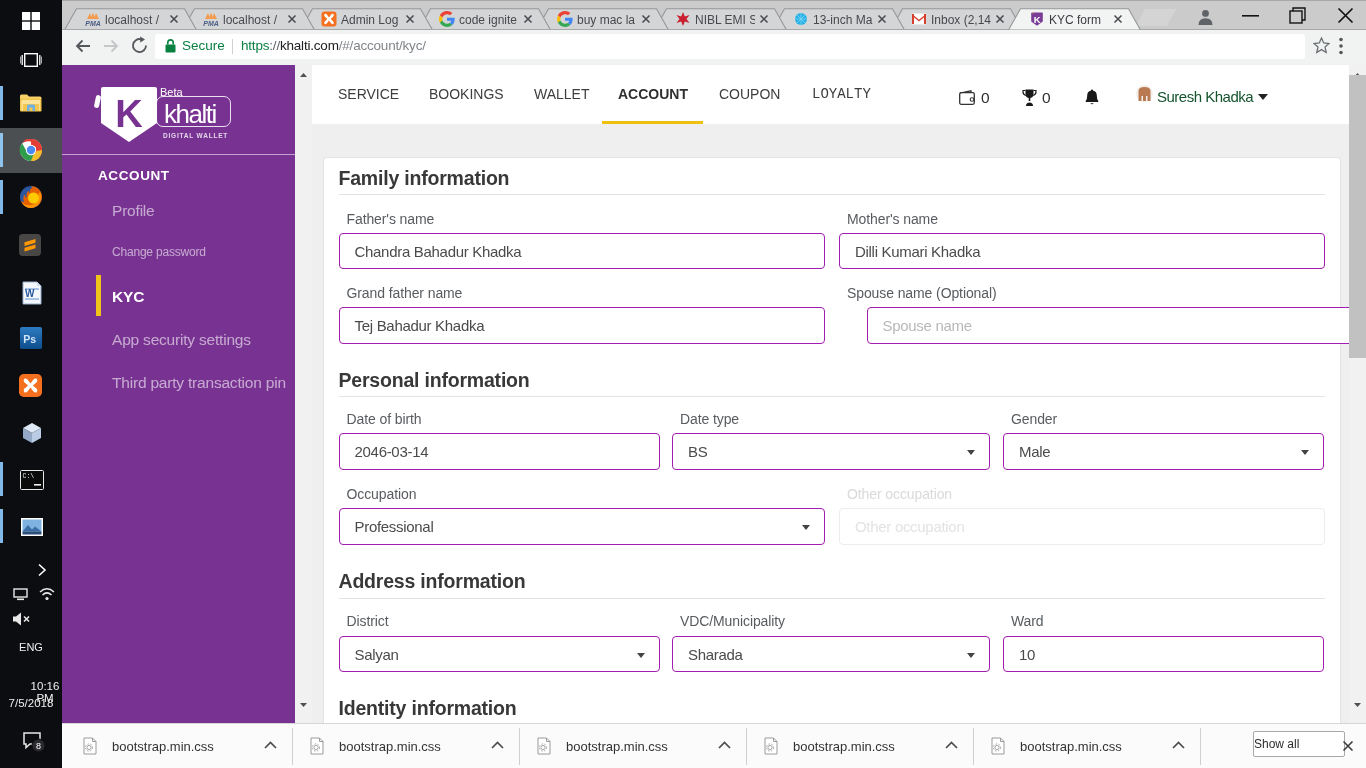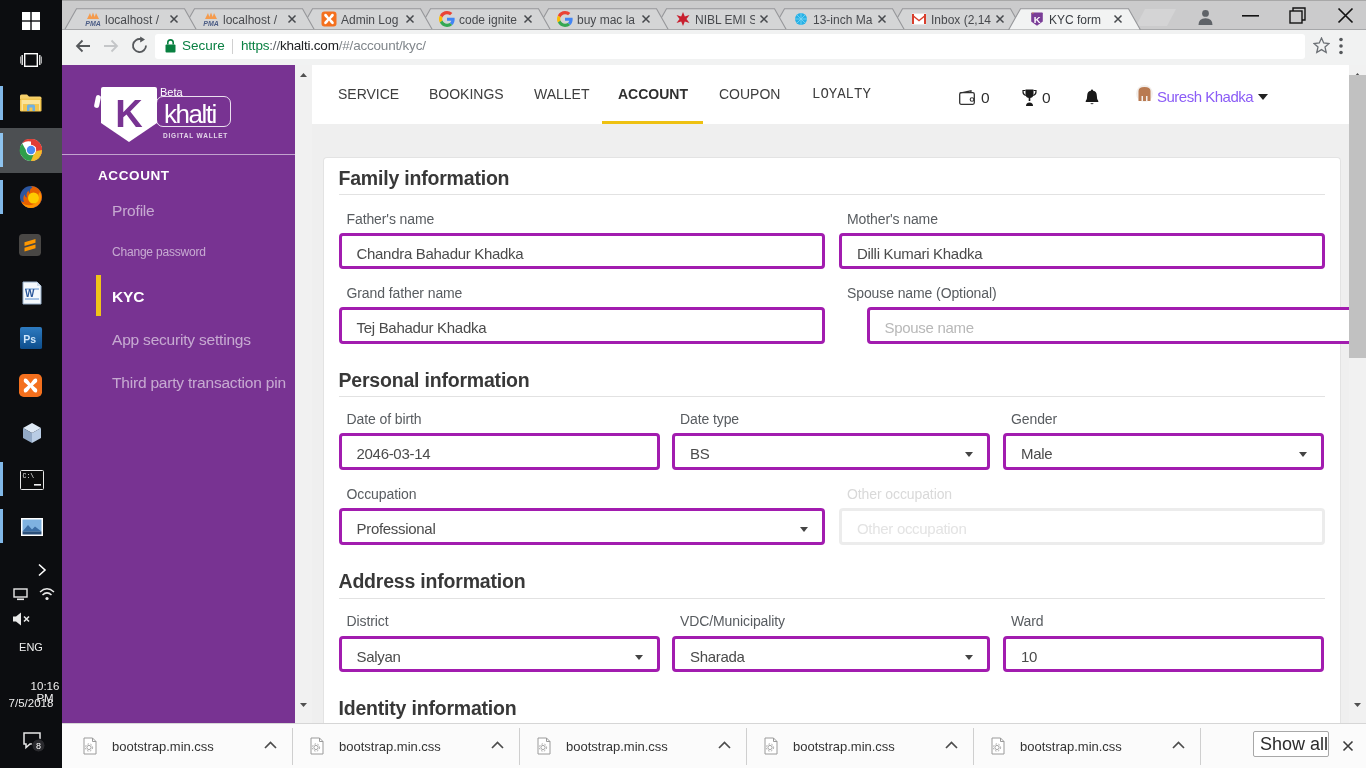--- a/index.html
+++ b/index.html
@@ -37,32 +37,32 @@
 
 #navbar { position:absolute; left:250px; top:0; width:1037px; height:59px; background:#ffffff; }
 #sidebar div { white-space:nowrap; }
 .navitem { position:absolute; top:21px; font-size:14px; color:#3e3e3e; }
 #nav-underline { position:absolute; left:290px; top:56px; width:101px; height:3.5px; background:#eec111; }
 
 #card { position:absolute; left:260.5px; top:92px; width:1018px; height:600px; background:#fff; border:1px solid #e3e3e3; border-radius:4px; border-bottom:none; }
 .h2x { position:absolute; left:15px; width:986px; font-size:19.5px; font-weight:bold; color:#383838; letter-spacing:-0.2px; }
 .hline { position:absolute; left:15px; width:986px; height:1px; background:#e2e2e2; }
 .lbl { position:absolute; font-size:14px; color:#585c60; letter-spacing:-0.1px;margin-left:8px; }
-.inp { position:absolute; height:36.5px; background:#fff; border:3px solid #a21caf; border-radius:4px; font-size:15px; letter-spacing:-0.3px; color:#4b4b4b; line-height:35px; padding-left:15px; }
+.inp { position:absolute; height:36.5px; background:#fff; border:1px solid #a21caf; border-radius:4px; font-size:15px; letter-spacing:-0.3px; color:#4b4b4b; line-height:35px; padding-left:15px; }
 .inp.ph { color:#b8b8b8; }
 .inp.dis { border-color:#ececec; color:#e3e3e3; }
 .lbl.dis { color:#d9d9d9; }
 .caret { position:absolute; top:16px; right:14px; width:0; height:0; border-left:4.5px solid transparent; border-right:4.5px solid transparent; border-top:5px solid #444; }
 
 
 #dlbar { position:absolute; left:62px; top:723px; width:1304px; height:45px; background:#fbfbfb; border-top:1px solid #d6d6d6; }
 .dl-item { position:absolute; top:0; height:45px; }
 .dl-title { position:absolute; left:29px; top:15px; font-size:13px; color:#333; }
 .dl-sep { position:absolute; top:4px; width:1px; height:37px; background:#cfcfcf; }
-#showall { position:absolute; left:1191px; top:7px; width:76px; height:26px; border:1px solid #a8a8a8; border-radius:2px; background:#fff; font-size:18px; color:#2c2c2c; text-align:right; line-height:24px; }
+#showall { position:absolute; left:1191px; top:7px; width:92px; height:26px; border:1px solid #a8a8a8; border-radius:2px; background:#fff; font-size:12px; color:#2c2c2c; text-align:left; line-height:24px; }
 </style>
 </head>
 <body>
 
 <div id="taskbar">
 
   <svg class="abs" style="left:22px; top:12px;" width="18" height="18" viewBox="0 0 18 18">
     <rect x="0" y="0" width="8.3" height="8.3" fill="#fff"></rect>
     <rect x="9.7" y="0" width="8.3" height="8.3" fill="#fff"></rect>
     <rect x="0" y="9.7" width="8.3" height="8.3" fill="#fff"></rect>
@@ -460,21 +460,21 @@
 
     <svg class="abs" style="left:773px; top:24px;" width="14" height="17" viewBox="0 0 14 17">
       <path d="M7 0.5 Q8.2 0.5 8.2 1.8 Q11.8 2.5 11.8 6.5 Q11.8 10.5 13.3 12 L13.3 13 L0.7 13 L0.7 12 Q2.2 10.5 2.2 6.5 Q2.2 2.5 5.8 1.8 Q5.8 0.5 7 0.5 Z" fill="#191919"></path>
       <path d="M5.3 14.2 A1.9 1.9 0 0 0 8.7 14.2 Z" fill="#191919"></path>
     </svg>
 
     <svg class="abs" style="left:824px; top:20px;" width="17" height="17" viewBox="0 0 17 17">
       <circle cx="8.5" cy="8.5" r="8.5" fill="#f3efec"></circle>
       <path d="M2.5 16 L2.5 6 Q2.5 2 8.5 2 Q14.5 2 14.5 6 L14.5 16 L11.5 16 L11.5 11 L10 11 L10 16 L7 16 L7 11 L5.5 11 L5.5 16 Z" fill="#b97a51"></path>
     </svg>
-    <span class="abs" style="left:845px; top:23px; font-size:15px; letter-spacing:-0.5px; color:#8b5cf6;">Suresh Khadka</span>
+    <span class="abs" style="left:845px; top:23px; font-size:15px; letter-spacing:-0.5px; color:#14532d;">Suresh Khadka</span>
     <div class="abs" style="left:946px; top:29px; width:0; height:0; border-left:5px solid transparent; border-right:5px solid transparent; border-top:6px solid #222;"></div>
   </div>
 
   <div id="card">
 
     <div class="h2x" style="top:9px;">Family information</div>
     <div class="hline" style="top:36px;"></div>
     <div class="lbl" style="left:15px; top:52.5px;">Father's name</div>
     <div class="lbl" style="left:515.5px; top:52.5px;">Mother's name</div>
     <div class="inp" style="left:15px; top:74.5px; width:486px;">Chandra Bahadur Khadka</div>

